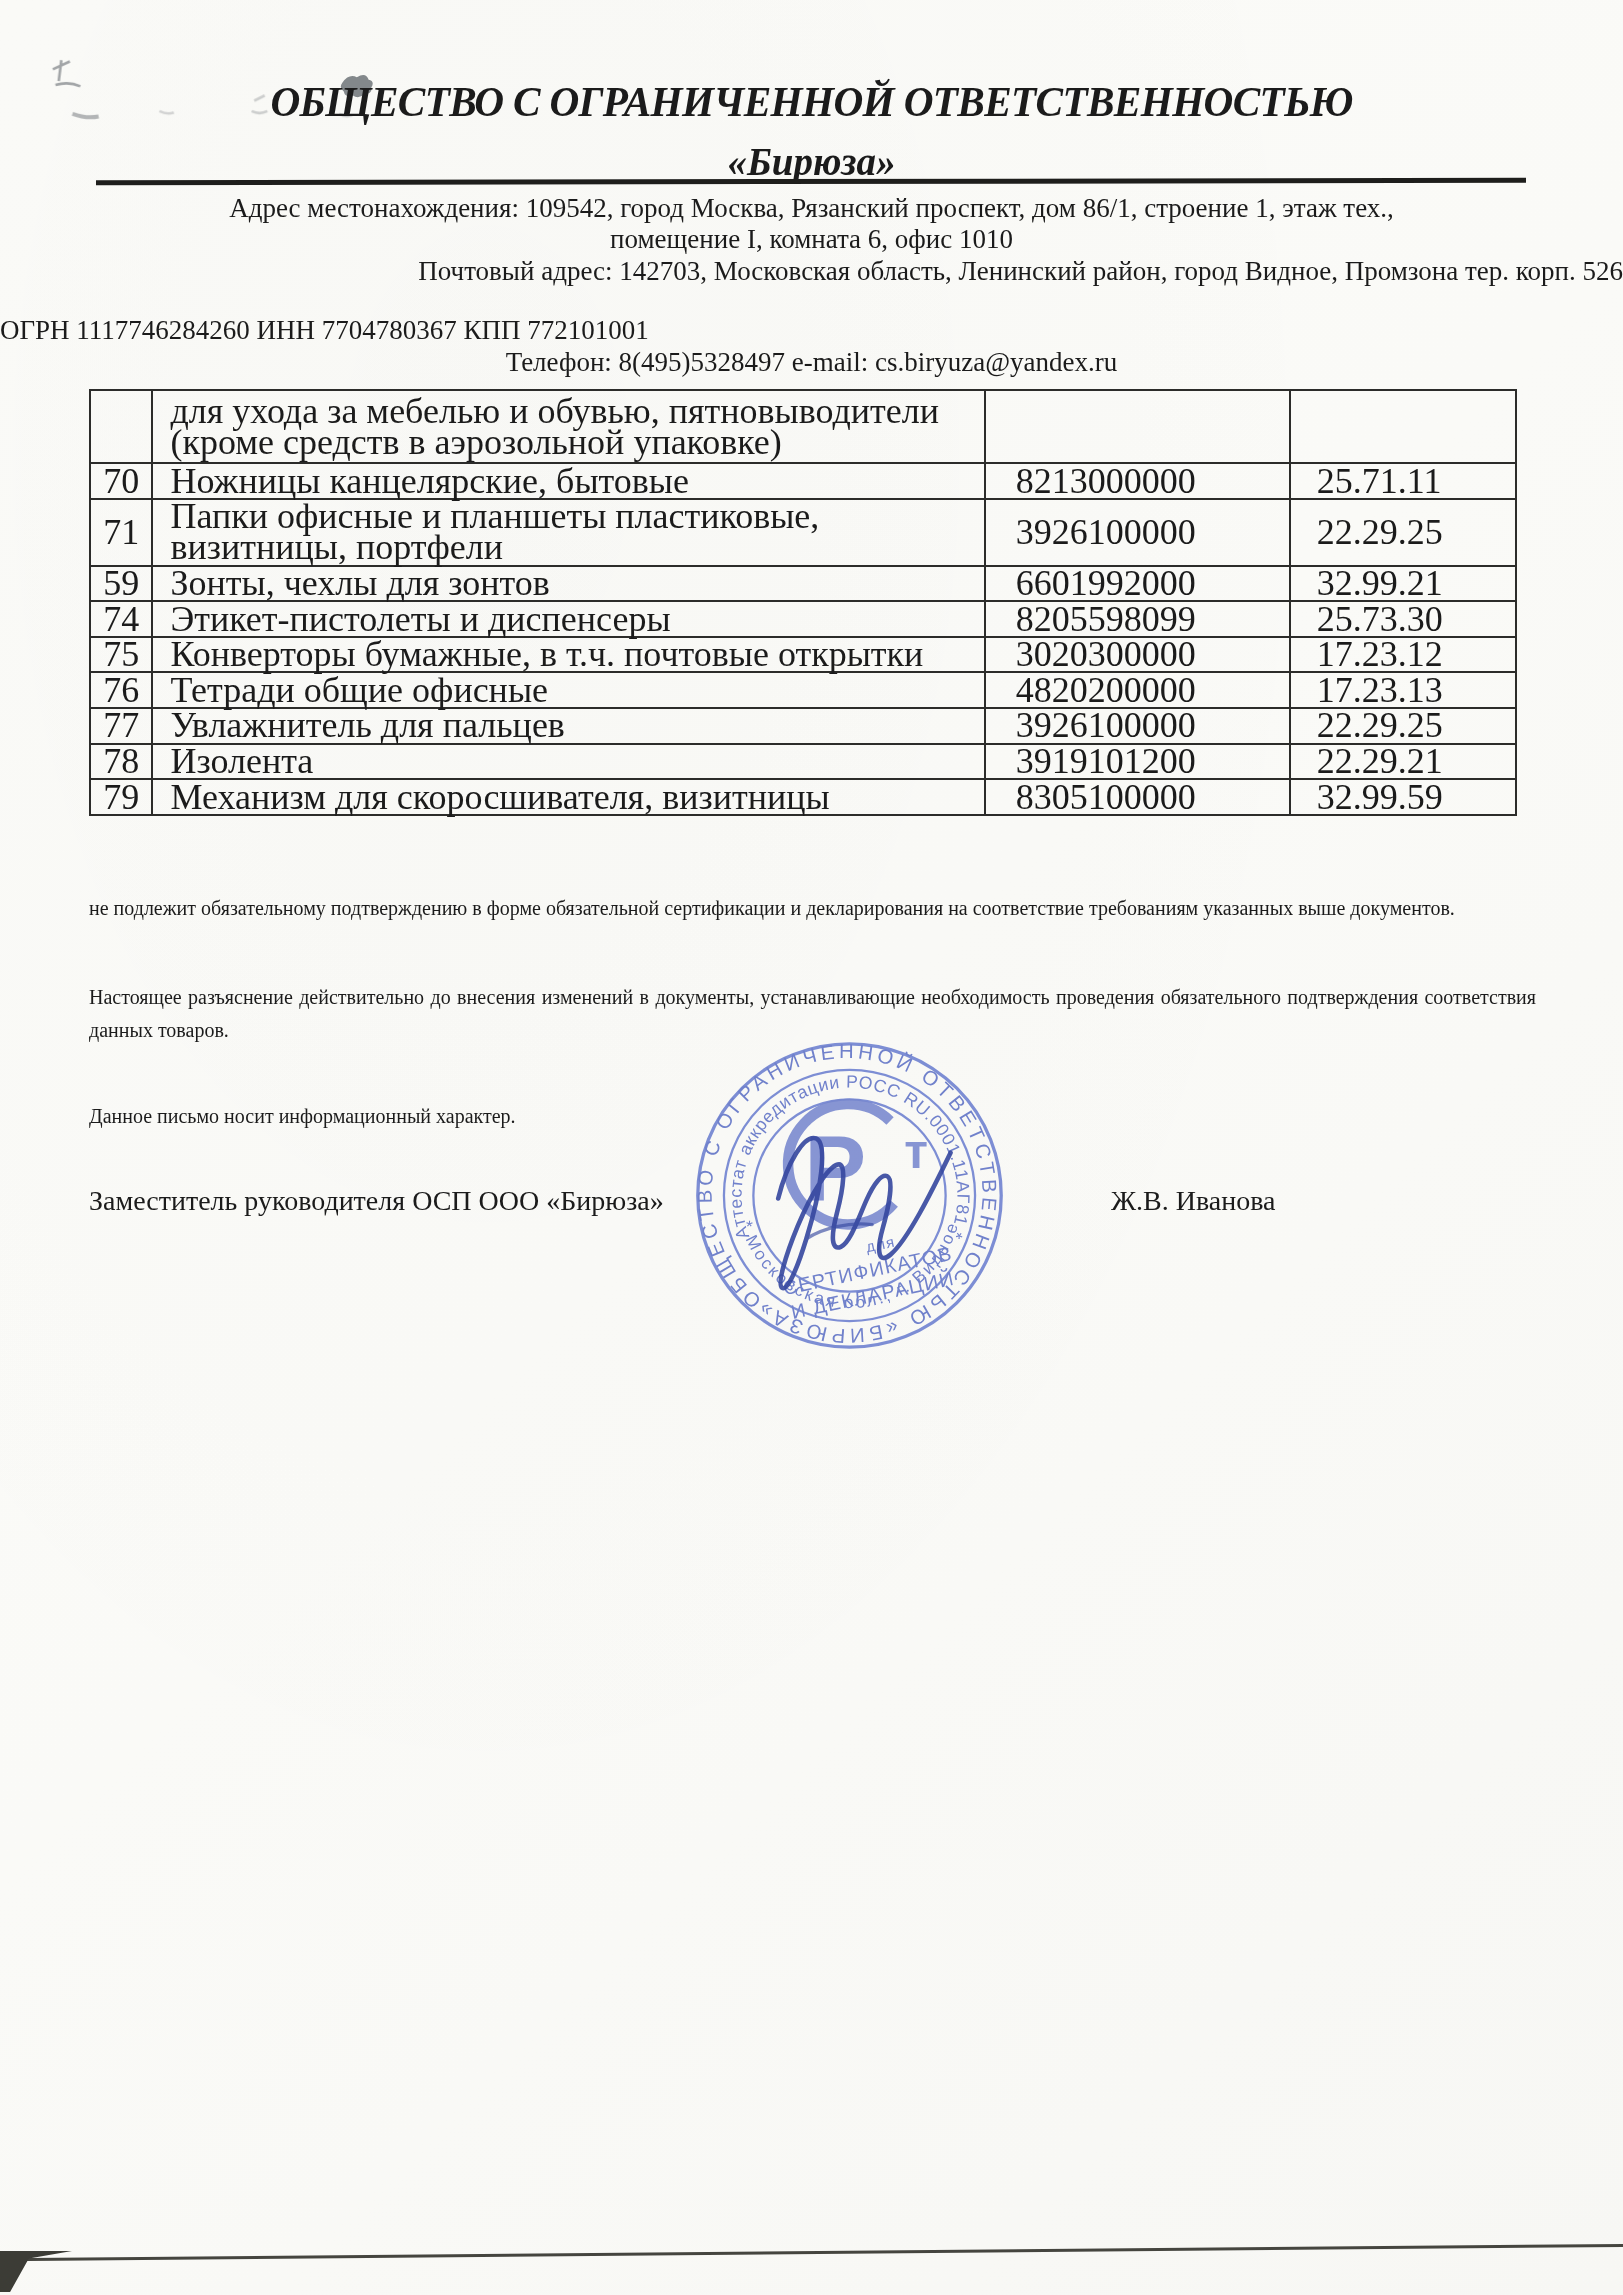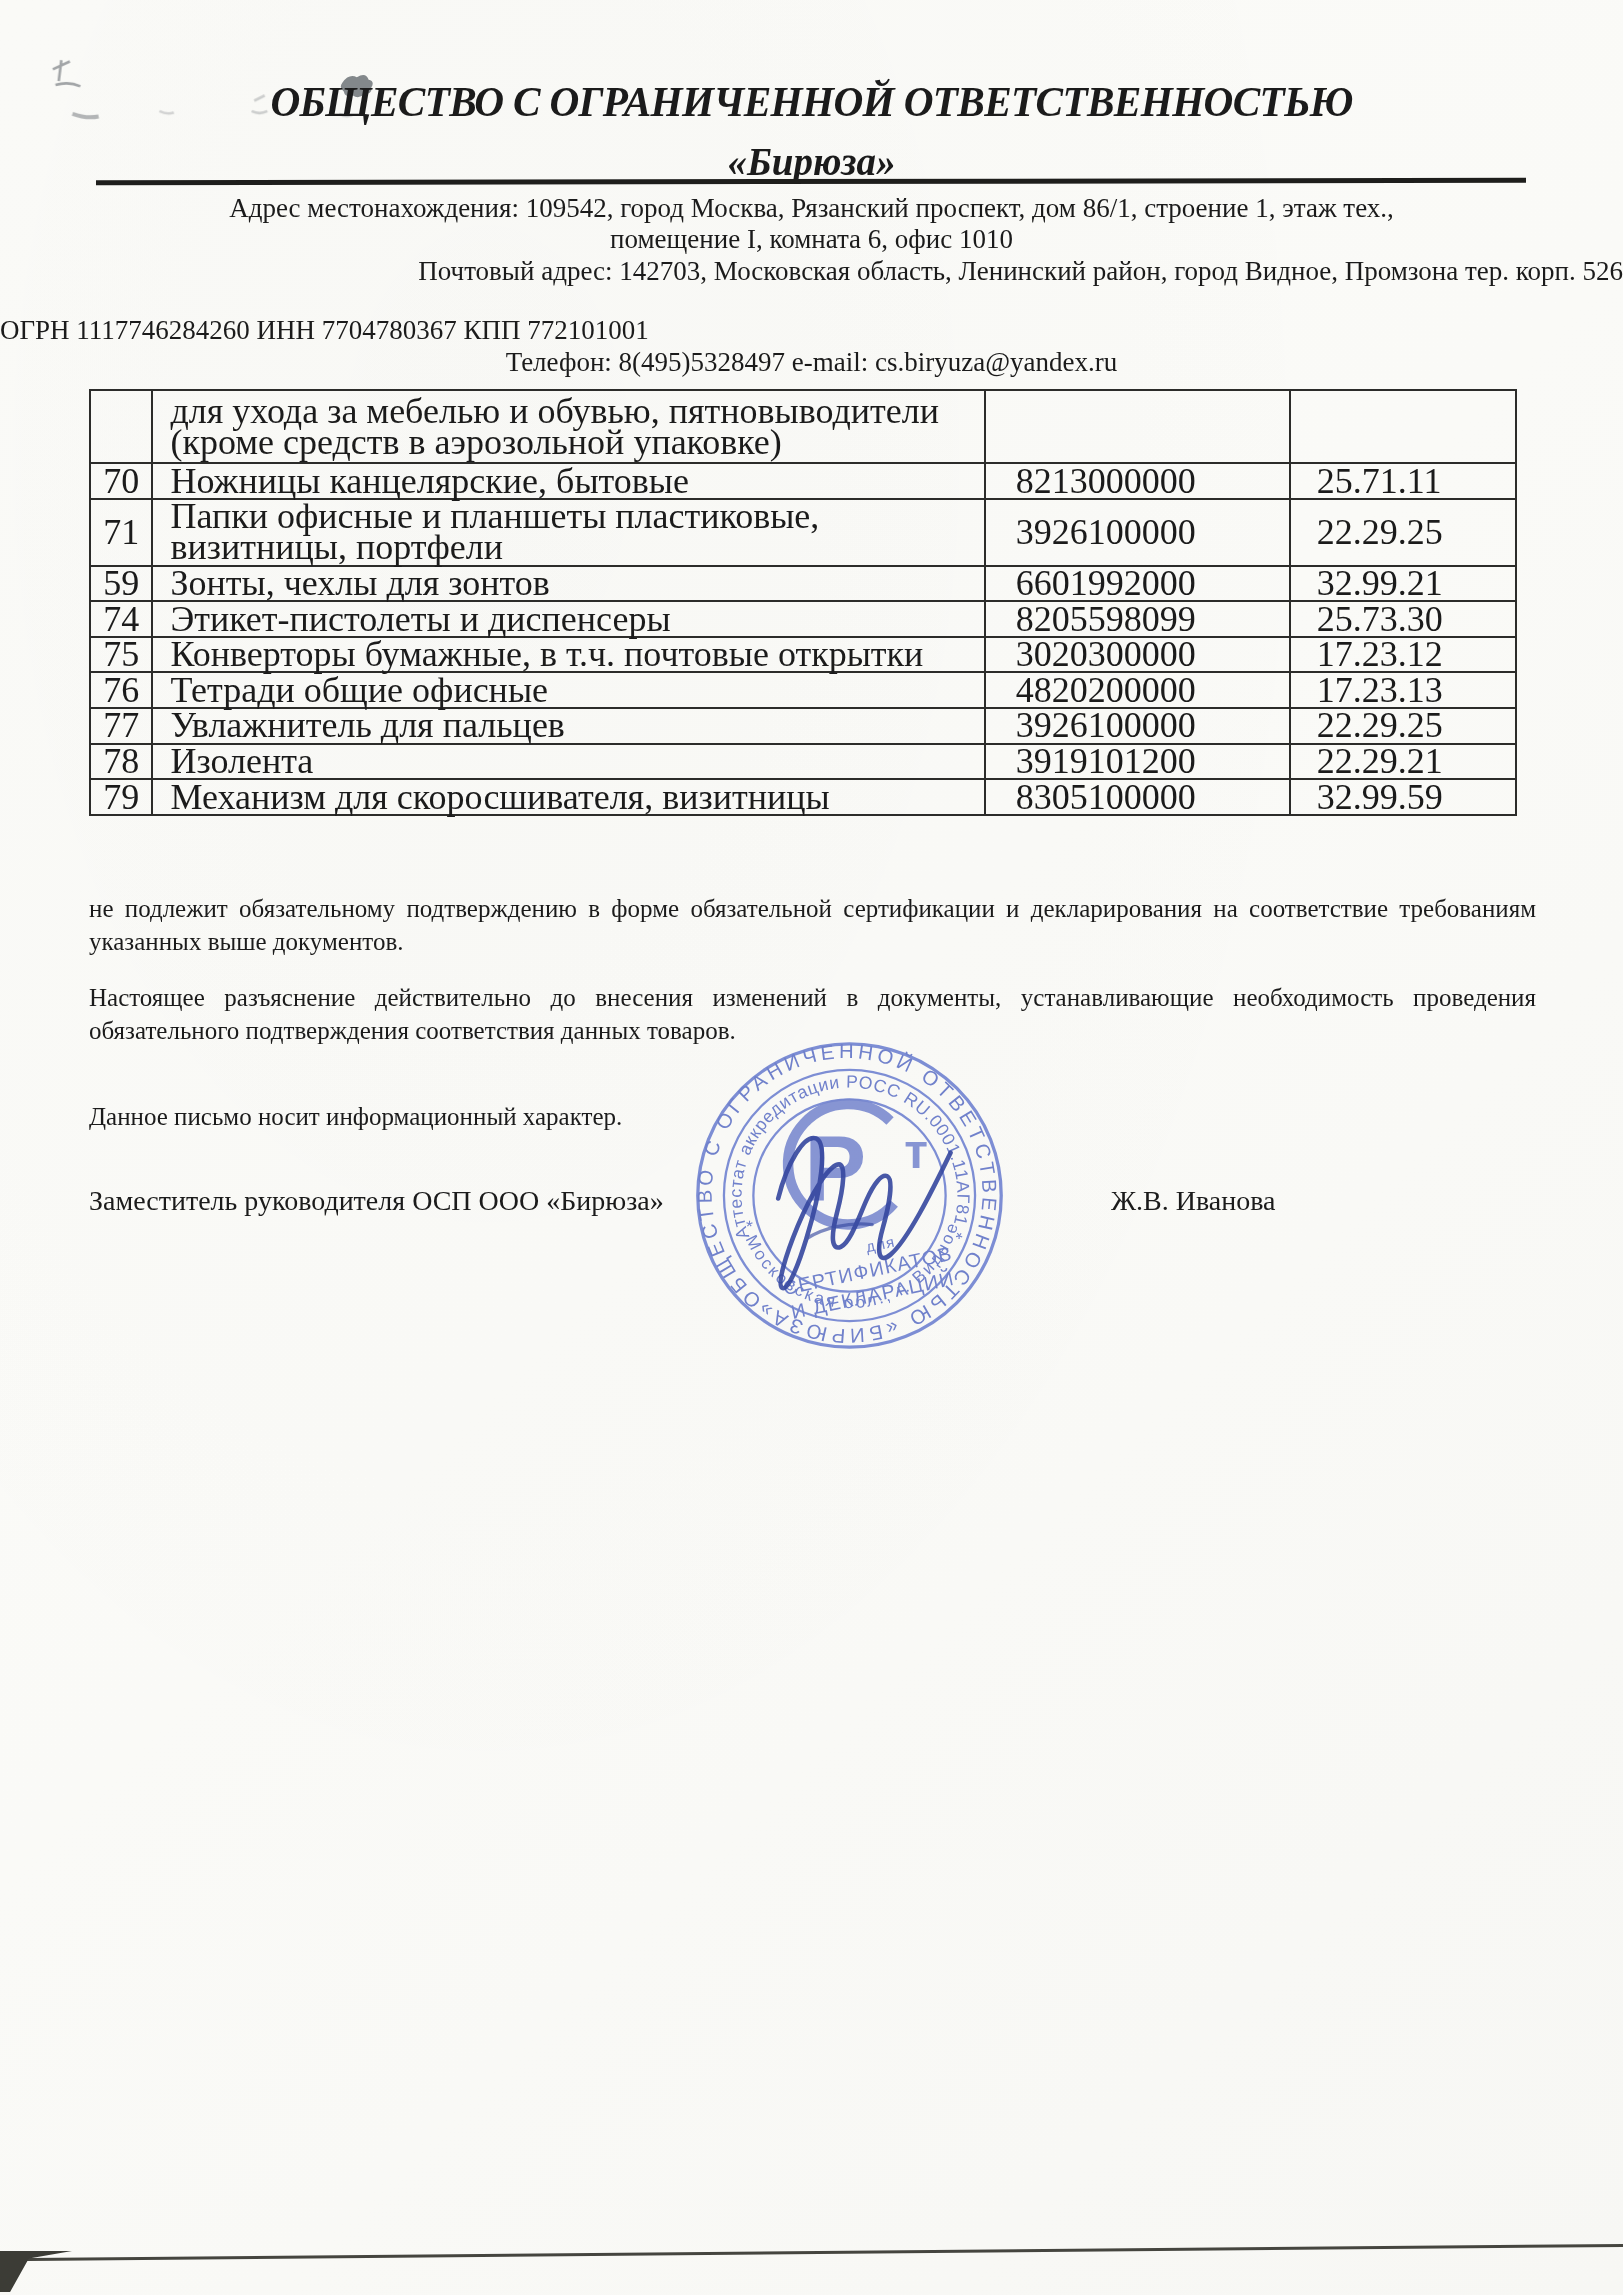--- a/index.html
+++ b/index.html
@@ -55,21 +55,21 @@
   }
   table.goods td.c1{width:58px;text-align:center;padding:1.3px 2.6px;}
   table.goods td.c2{width:883px;padding-left:17px;}
   table.goods td.c3{width:279px;padding-left:30px;}
   table.goods td.c4{width:201px;padding-left:26px;}
   table.goods tr.row-cont td{height:65px;vertical-align:top;padding-top:5.2px;}
 
   
   .para{
     left:89px;width:1447px;
-    font-size:25px;line-height:33px;
+    font-size:20px;line-height:33px;
     text-align:justify;
     -moz-text-align-last:left;text-align-last:left;
   }
   .p1{top:892px;}
   .p2{top:981px;}
   .p3{top:1100px;text-align:left;}
 
   
   .sig-row{left:89px;top:1185px;width:1447px;height:39px;font-size:28px;}
   .sig-title{position:absolute;left:0;top:0;}

